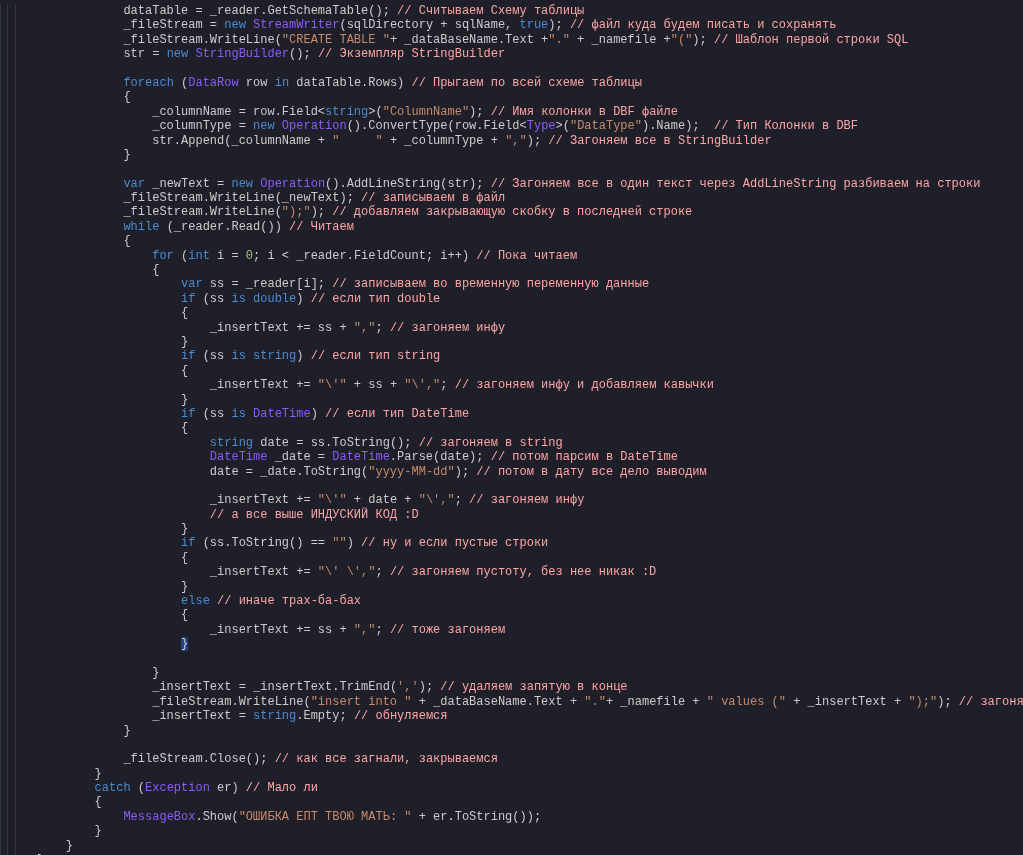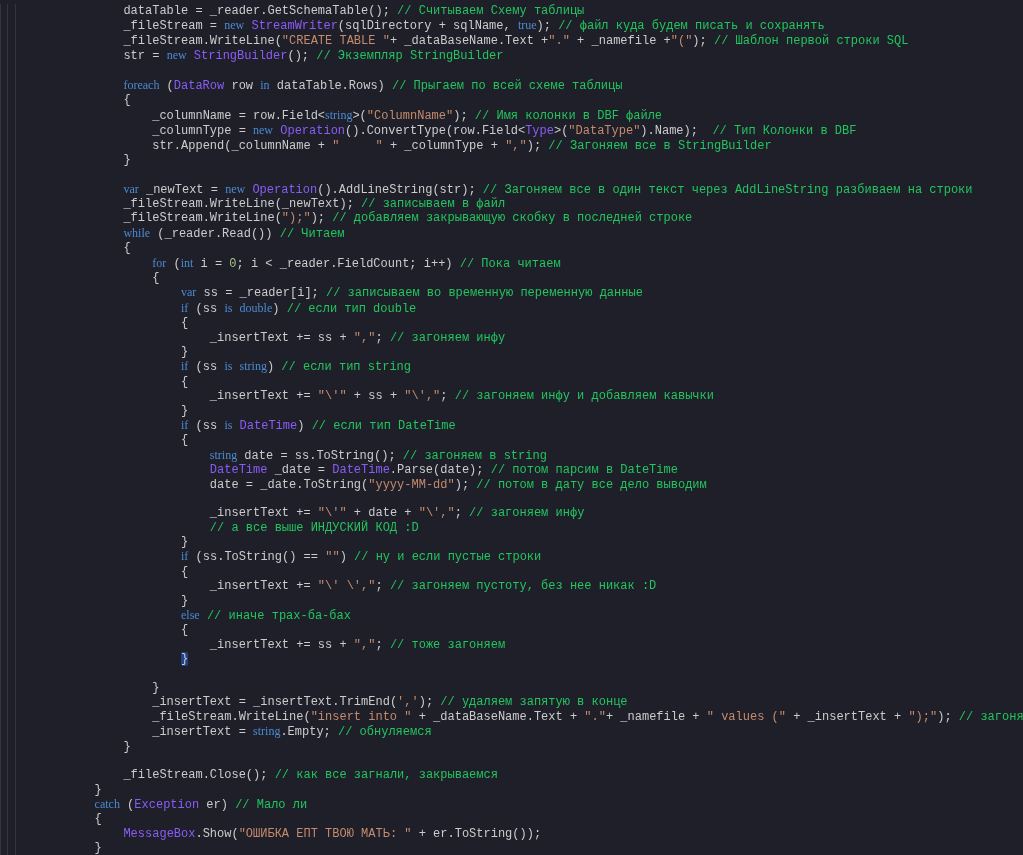--- a/index.html
+++ b/index.html
@@ -38,22 +38,22 @@
     top:0; left: 14px;
     width:1px; height:100%;
     background: #333642;
   }
   .code {
     flex: 1;
     white-space: pre;
     padding-left: 6px;
   }
   .line { white-space: pre; }
-  .cm { color: #22c55e; }           
-  .kw { color: #4b8bd0; font-family: Liberation Serif, serif; }
+  .cm { color: #fca5a5; }           
+  .kw { color: #4b8bd0; }
   .type { color: #8b5cf6; }         
   .str { color: #c58b6c; }          
   .fn { color: #ccc; margin-top: 8px; }
   .id { color: #ccc; }
   .num { color: #a8c181; }          
   .sel { background:#214283; border-radius:2px; }
 </style>
 </head>
 <body>
 

